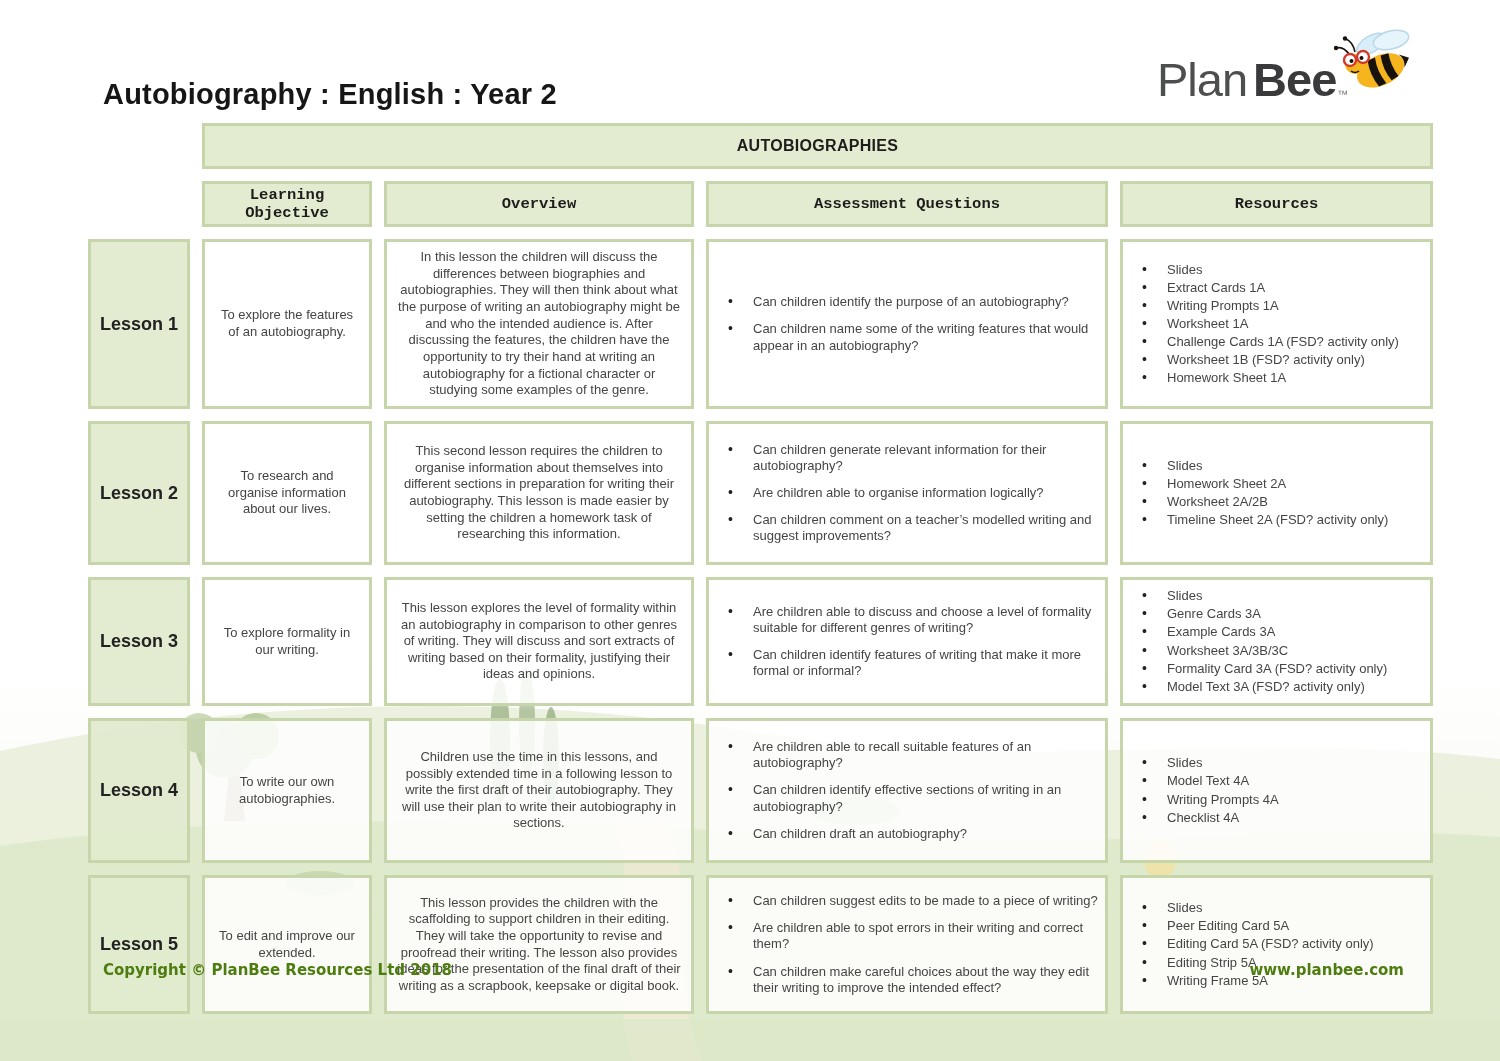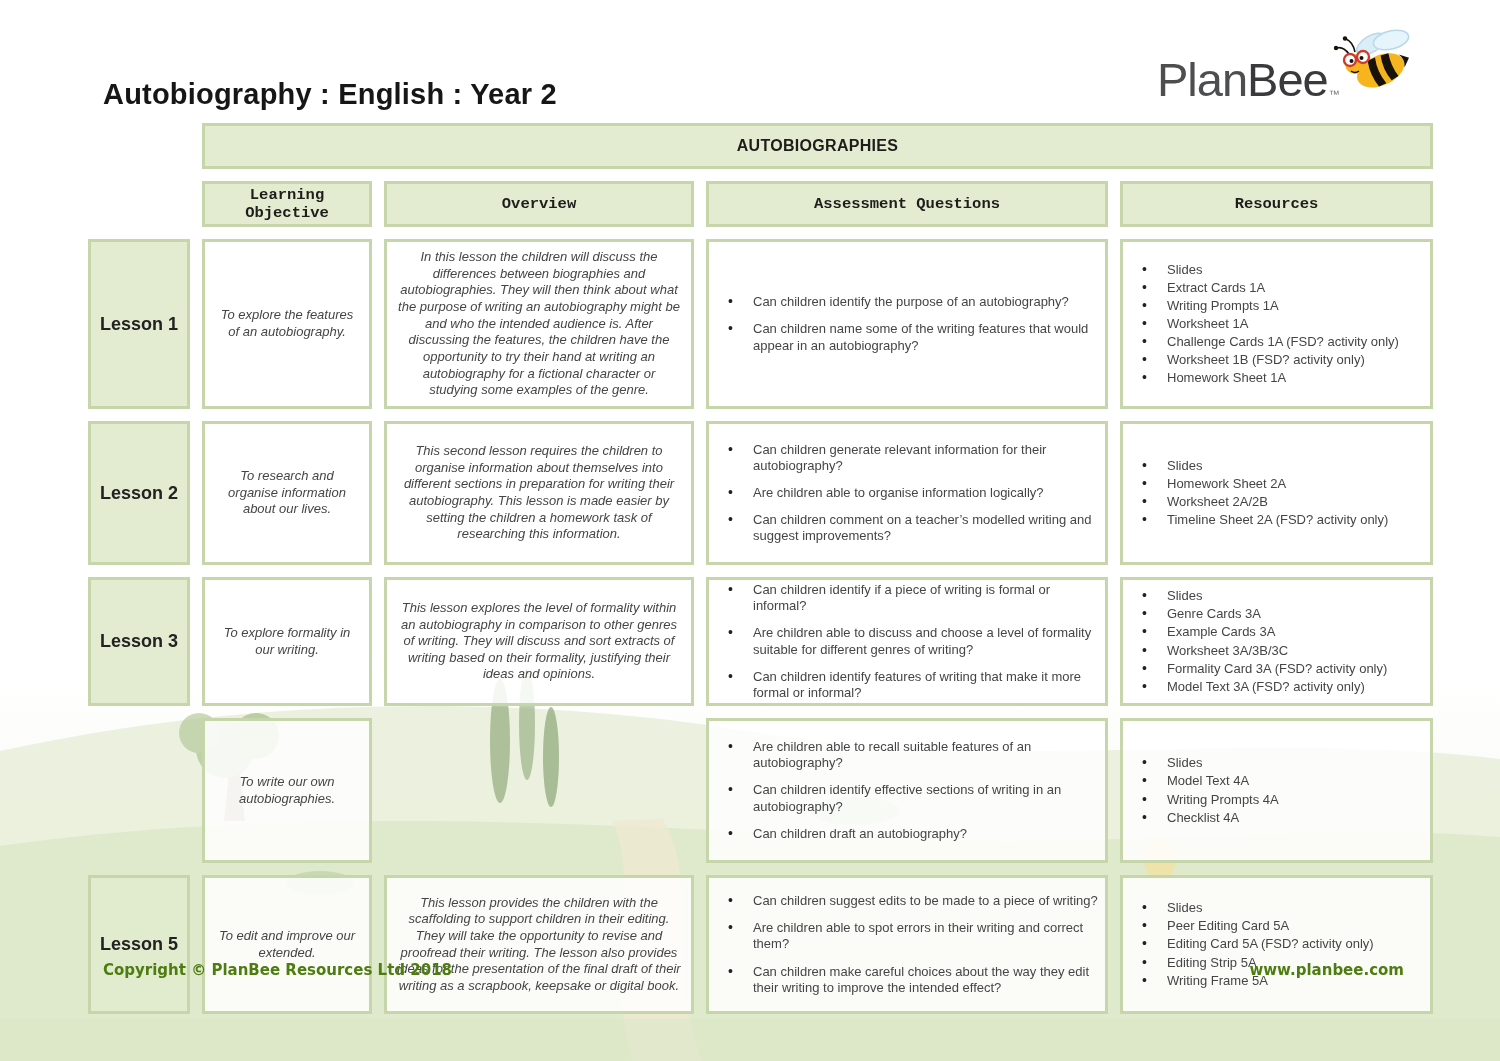--- a/index.html
+++ b/index.html
@@ -11,21 +11,21 @@
   }
   
   .landscape{position:absolute;left:0;top:621px;width:1500px;height:440px;z-index:0;}
   
   .page-title{
     position:absolute;left:103px;top:78px;z-index:2;
     font-size:29px;font-weight:bold;color:#161616;letter-spacing:.2px;
   }
   .logo{position:absolute;left:1157px;top:56px;z-index:2;width:300px;height:80px;}
   .logo-text{font-size:47px;letter-spacing:-1px;color:#4d4e50;line-height:1;}
-  .logo-text b{color:#3a3a3c;font-weight:normal;}
+  .logo-text b{color:#3a3a3c;font-weight:bold;margin-left:6px;}
   .logo-text .tm{font-size:11px;color:#6d6e71;vertical-align:-2px;margin-left:1px;}
   .bee-svg{position:absolute;left:168px;top:-32px;}
   
   .plan-table{
     position:absolute;left:88px;top:123px;z-index:1;
     display:grid;
     grid-template-columns:102px 170px 310px 402px 313px;
     grid-template-rows:46px 46px 170px 144px 129px 145px 139px;
     gap:12px;
   }
@@ -39,21 +39,21 @@
   .colhead{
     display:flex;align-items:center;justify-content:center;
     font-weight:bold;font-size:15.5px;color:#1d1d1b;text-align:center;font-family:Liberation Mono, monospace;
   }
   .lesson-label{
     display:flex;align-items:center;justify-content:center;
     font-weight:bold;font-size:18px;color:#222;
   }
   .txt-center{
     display:flex;align-items:center;justify-content:center;text-align:center;
-    font-size:13px;line-height:1.28;padding:4px 10px;font-style:italic;
+    font-size:13px;line-height:1.28;padding:4px 10px;
   }
   .list-cell{display:flex;align-items:center;padding:6px 6px;}
   ul.blist{list-style:none;margin:0;padding:0;width:100%;display:flex;flex-direction:column;}
   ul.blist li{position:relative;padding-left:38px;font-size:13px;line-height:1.24;}
   ul.blist li::before{content:"\2022";position:absolute;left:13px;top:-1px;font-size:14px;color:#222;}
   ul.qlist{gap:11px;}
   ul.rlist{gap:2px;}
   
   .footer{
     position:absolute;left:95px;top:961px;width:1309px;z-index:2;
@@ -166,37 +166,38 @@
         <li>Worksheet 2A/2B</li>
         <li>Timeline Sheet 2A (FSD? activity only)</li>
       </ul>
   </div>
 
   <div class="cell green lesson-label" style="grid-area:5/1">Lesson 3</div>
   <div class="cell white txt-center" style="grid-area:5/2">To explore formality in our writing.</div>
   <div class="cell white txt-center" style="grid-area:5/3">This lesson explores the level of formality within an autobiography in comparison to other genres of writing. They will discuss and sort extracts of writing based on their formality, justifying their ideas and opinions.</div>
   <div class="cell white list-cell" style="grid-area:5/4">
     <ul class="blist qlist">
-        <li>Can children identify if a piece of writing is formal or informal?</li>
         <li>Are children able to discuss and choose a level of formality suitable for different genres of writing?</li>
         <li>Can children identify features of writing that make it more formal or informal?</li>
       </ul>
   </div>
   <div class="cell white list-cell" style="grid-area:5/5">
     <ul class="blist rlist">
         <li>Slides</li>
         <li>Genre Cards 3A</li>
         <li>Example Cards 3A</li>
         <li>Worksheet 3A/3B/3C</li>
         <li>Formality Card 3A (FSD? activity only)</li>
         <li>Model Text 3A (FSD? activity only)</li>
       </ul>
   </div>
 
+  <div class="cell green lesson-label" style="grid-area:6/1">Lesson 4</div>
   <div class="cell white txt-center" style="grid-area:6/2">To write our own autobiographies.</div>
+  <div class="cell white txt-center" style="grid-area:6/3">Children use the time in this lessons, and possibly extended time in a following lesson to write the first draft of their autobiography. They will use their plan to write their autobiography in sections.</div>
   <div class="cell white list-cell" style="grid-area:6/4">
     <ul class="blist qlist">
         <li>Are children able to recall suitable features of an autobiography?</li>
         <li>Can children identify effective sections of writing in an autobiography?</li>
         <li>Can children draft an autobiography?</li>
       </ul>
   </div>
   <div class="cell white list-cell" style="grid-area:6/5">
     <ul class="blist rlist">
         <li>Slides</li>

